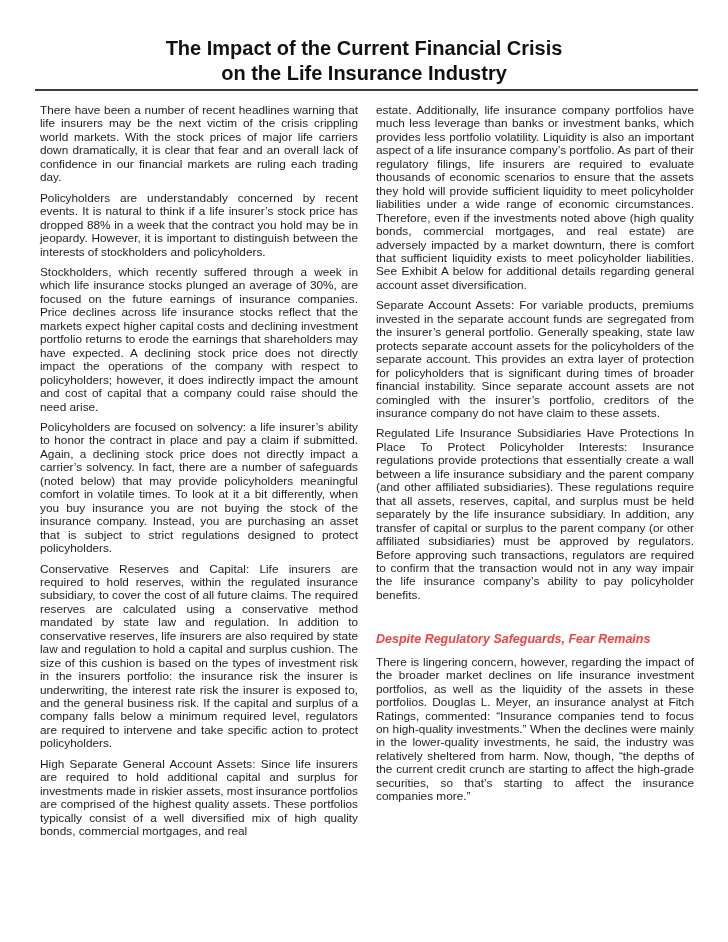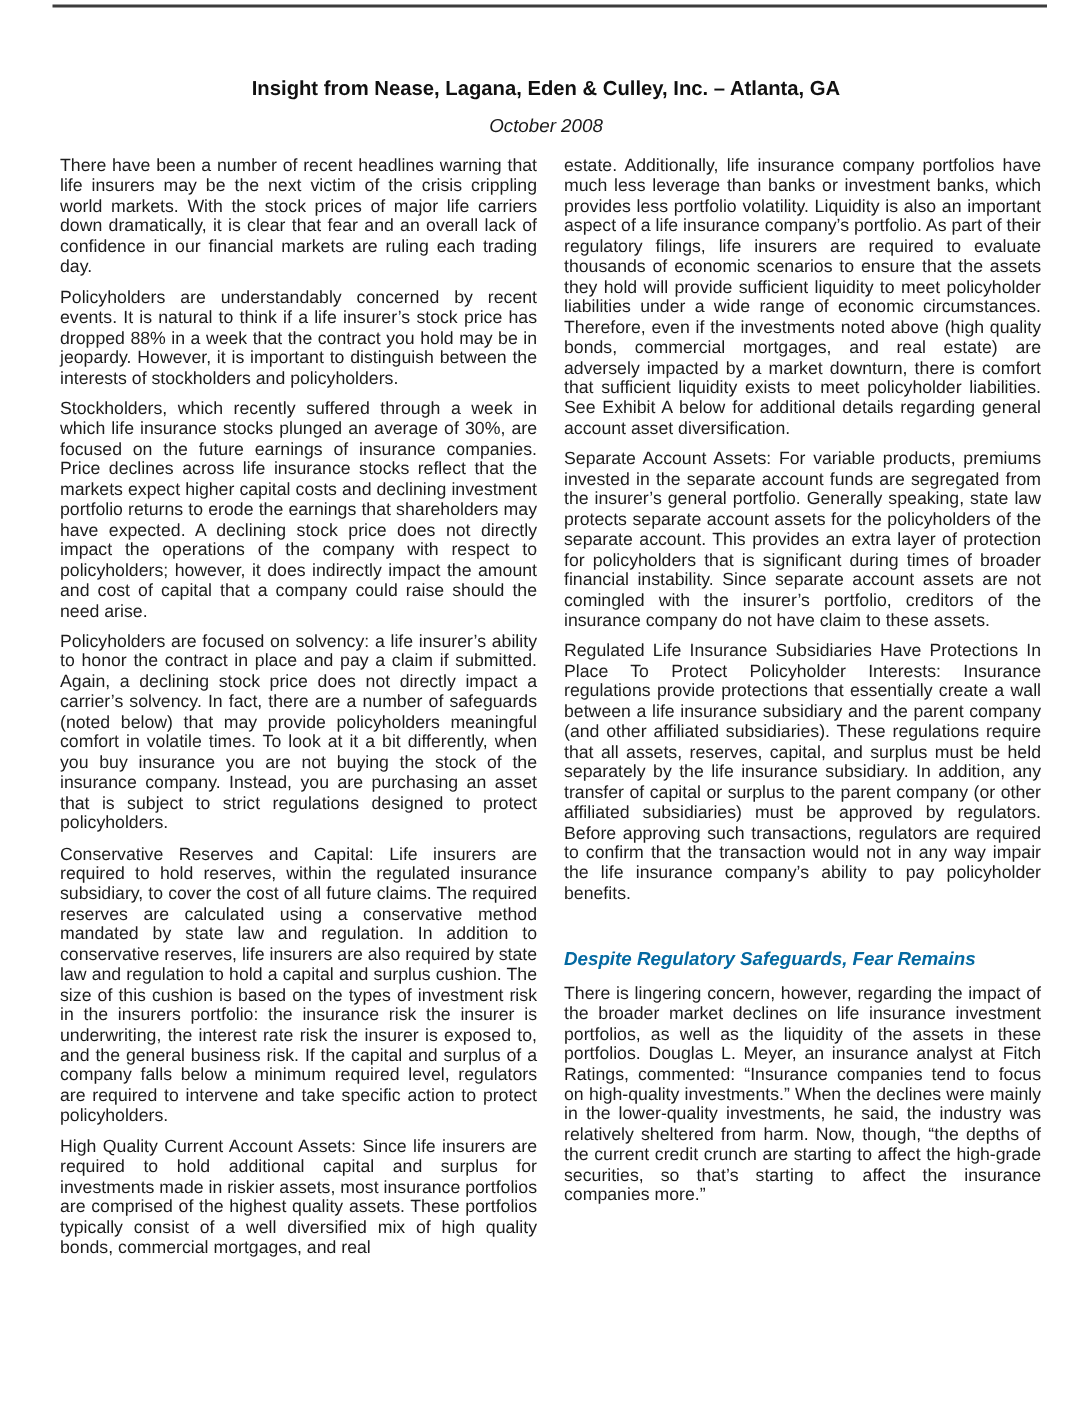--- a/index.html
+++ b/index.html
@@ -54,45 +54,47 @@
     color: #1c1c1c;
   }
   .col p { margin: 0 0 7px 0; }
   .lead { }
   .section-heading {
     font-size: 12.5px;
     font-weight: bold;
     font-style: italic;
     text-align: left;
     margin: 31px 0 9px 0;
-    color: #0369a1;
+    color: #ef4444;
   }
 </style>
 </head>
 <body>
 
 <div class="page">
 
+  <div class="header">
+    <h1 class="title">
+      <span>The Impact of the Current Financial Crisis</span>
+      <span>on the Life Insurance Industry</span>
+    </h1>
+  </div>
 
   <div class="rule"></div>
 
-  <div class="header">
-    <div class="subtitle">Insight from Nease, Lagana, Eden &amp; Culley, Inc. – Atlanta, GA</div>
-    <div class="date">October 2008</div>
-  </div>
 
   <div class="columns">
 
     <div class="col">
       <p><span class="lead"></span><span>There have been a number of recent headlines warning that life insurers may be the next victim of the crisis crippling world markets.  With the stock prices of major life carriers down dramatically, it is clear that fear and an overall lack of confidence in our financial markets are ruling each trading day.</span></p>
       <p><span class="lead"></span><span>Policyholders are understandably concerned by recent events.  It is natural to think if a life insurer’s stock price has dropped 88% in a week that the contract you hold may be in jeopardy.  However, it is important to distinguish between the interests of stockholders and policyholders.</span></p>
       <p><span class="lead"></span><span>Stockholders, which recently suffered through a week in which life insurance stocks plunged an average of 30%, are focused on the future earnings of insurance companies.  Price declines across life insurance stocks reflect that the markets expect higher capital costs and declining investment portfolio returns to erode the earnings that shareholders may have expected.  A declining stock price does not directly impact the operations of the company with respect to policyholders; however, it does indirectly impact the amount and cost of capital that a company could raise should the need arise.</span></p>
       <p><span class="lead"></span><span>Policyholders are focused on solvency: a life insurer’s ability to honor the contract in place and pay a claim if submitted.  Again, a declining stock price does not directly impact a carrier’s solvency.  In fact, there are a number of safeguards (noted below) that may provide policyholders meaningful comfort in volatile times.  To look at it a bit differently, when you buy insurance you are not buying the stock of the insurance company.  Instead, you are purchasing an asset that is subject to strict regulations designed to protect policyholders.</span></p>
       <p><span class="lead">Conservative Reserves and Capital</span><span>:  Life insurers are required to hold reserves, within the regulated insurance subsidiary, to cover the cost of all future claims.  The required reserves are calculated using a conservative method mandated by state law and regulation.  In addition to conservative reserves, life insurers are also required by state law and regulation to hold a capital and surplus cushion.  The size of this cushion is based on the types of investment risk in the insurers portfolio: the insurance risk the insurer is underwriting, the interest rate risk the insurer is exposed to, and the general business risk.  If the capital and surplus of a company falls below a minimum required level, regulators are required to intervene and take specific action to protect policyholders.</span></p>
-      <p><span class="lead">High Quality Current Account Assets</span><span>:  Since life insurers are required to hold additional capital and surplus for investments made in riskier assets, most insurance portfolios are comprised of the highest quality assets.  These portfolios typically consist of a well diversified mix of high quality bonds, commercial mortgages, and real</span></p>
+      <p><span class="lead">High Separate General Account Assets</span><span>:  Since life insurers are required to hold additional capital and surplus for investments made in riskier assets, most insurance portfolios are comprised of the highest quality assets.  These portfolios typically consist of a well diversified mix of high quality bonds, commercial mortgages, and real</span></p>
     </div>
 
     <div class="col">
       <p><span class="lead"></span><span>estate.  Additionally, life insurance company portfolios have much less leverage than banks or investment banks, which provides less portfolio volatility.  Liquidity is also an important aspect of a life insurance company’s portfolio.  As part of their regulatory filings, life insurers are required to evaluate thousands of economic scenarios to ensure that the assets they hold will provide sufficient liquidity to meet policyholder liabilities under a wide range of economic circumstances.  Therefore, even if the investments noted above (high quality bonds, commercial mortgages, and real estate) are adversely impacted by a market downturn, there is comfort that sufficient liquidity exists to meet policyholder liabilities.  See Exhibit A below for additional details regarding general account asset diversification.</span></p>
       <p><span class="lead">Separate Account Assets</span><span>:  For variable products, premiums invested in the separate account funds are segregated from the insurer’s general portfolio.  Generally speaking, state law protects separate account assets for the policyholders of the separate account.  This provides an extra layer of protection for policyholders that is significant during times of broader financial instability.  Since separate account assets are not comingled with the insurer’s portfolio, creditors of the insurance company do not have claim to these assets.</span></p>
       <p><span class="lead">Regulated Life Insurance Subsidiaries Have Protections In Place To Protect Policyholder Interests</span><span>:  Insurance regulations provide protections that essentially create a wall between a life insurance subsidiary and the parent company (and other affiliated subsidiaries).  These regulations require that all assets, reserves, capital, and surplus must be held separately by the life insurance subsidiary.  In addition, any transfer of capital or surplus to the parent company (or other affiliated subsidiaries) must be approved by regulators.  Before approving such transactions, regulators are required to confirm that the transaction would not in any way impair the life insurance company’s ability to pay policyholder benefits.</span></p>
       <h2 class="section-heading">Despite Regulatory Safeguards, Fear Remains</h2>
       <p><span class="lead"></span><span>There is lingering concern, however, regarding the impact of the broader market declines on life insurance investment portfolios, as well as the liquidity of the assets in these portfolios.  Douglas L. Meyer, an insurance analyst at Fitch Ratings, commented:  “Insurance companies tend to focus on high-quality investments.”  When the declines were mainly in the lower-quality investments, he said, the industry was relatively sheltered from harm.  Now, though, “the depths of the current credit crunch are starting to affect the high-grade securities, so that’s starting to affect the insurance companies more.”</span></p>
     </div>
 

